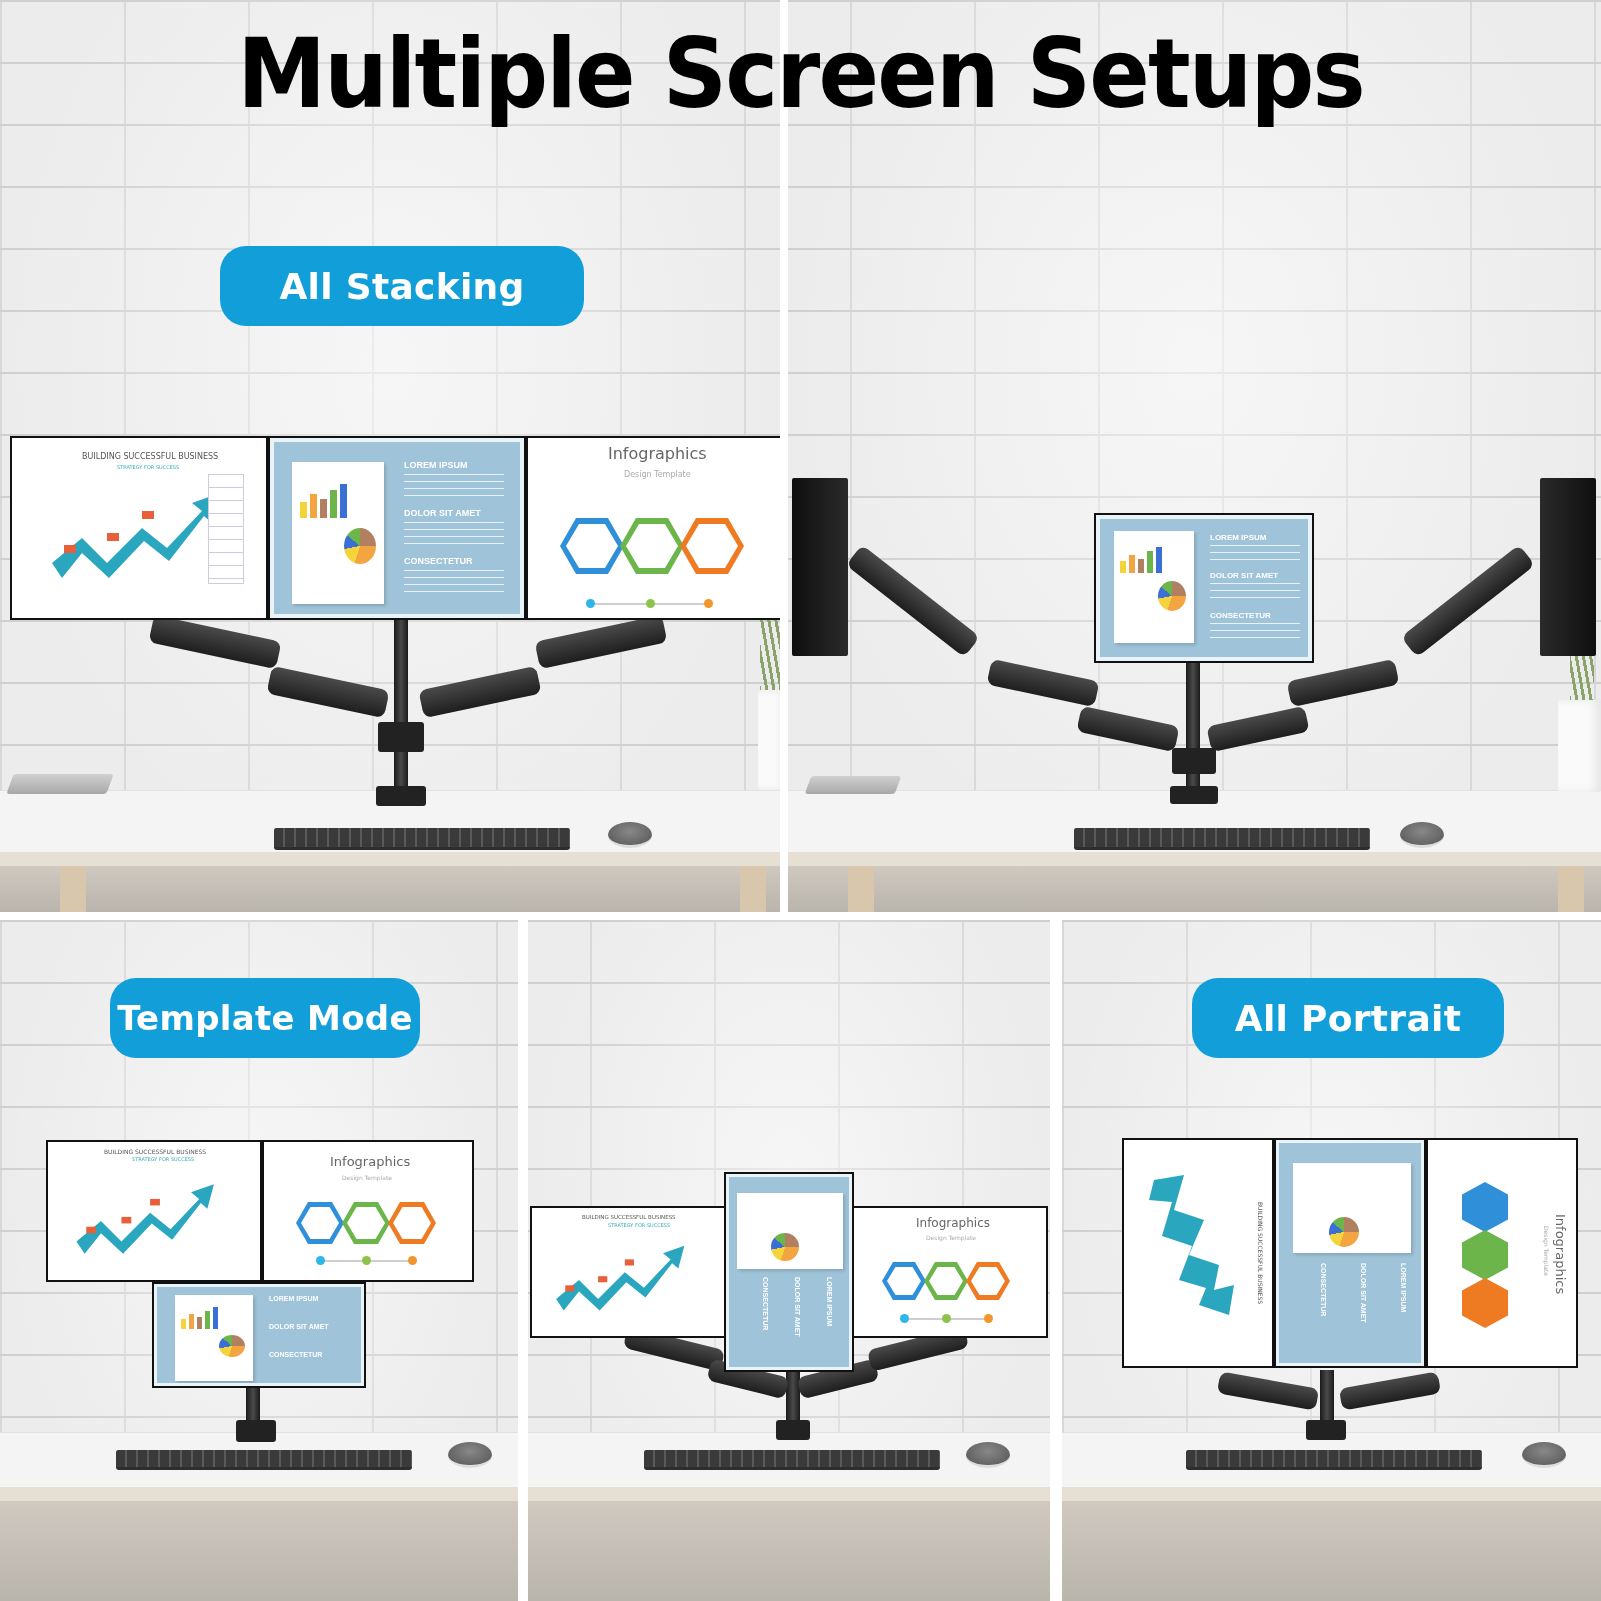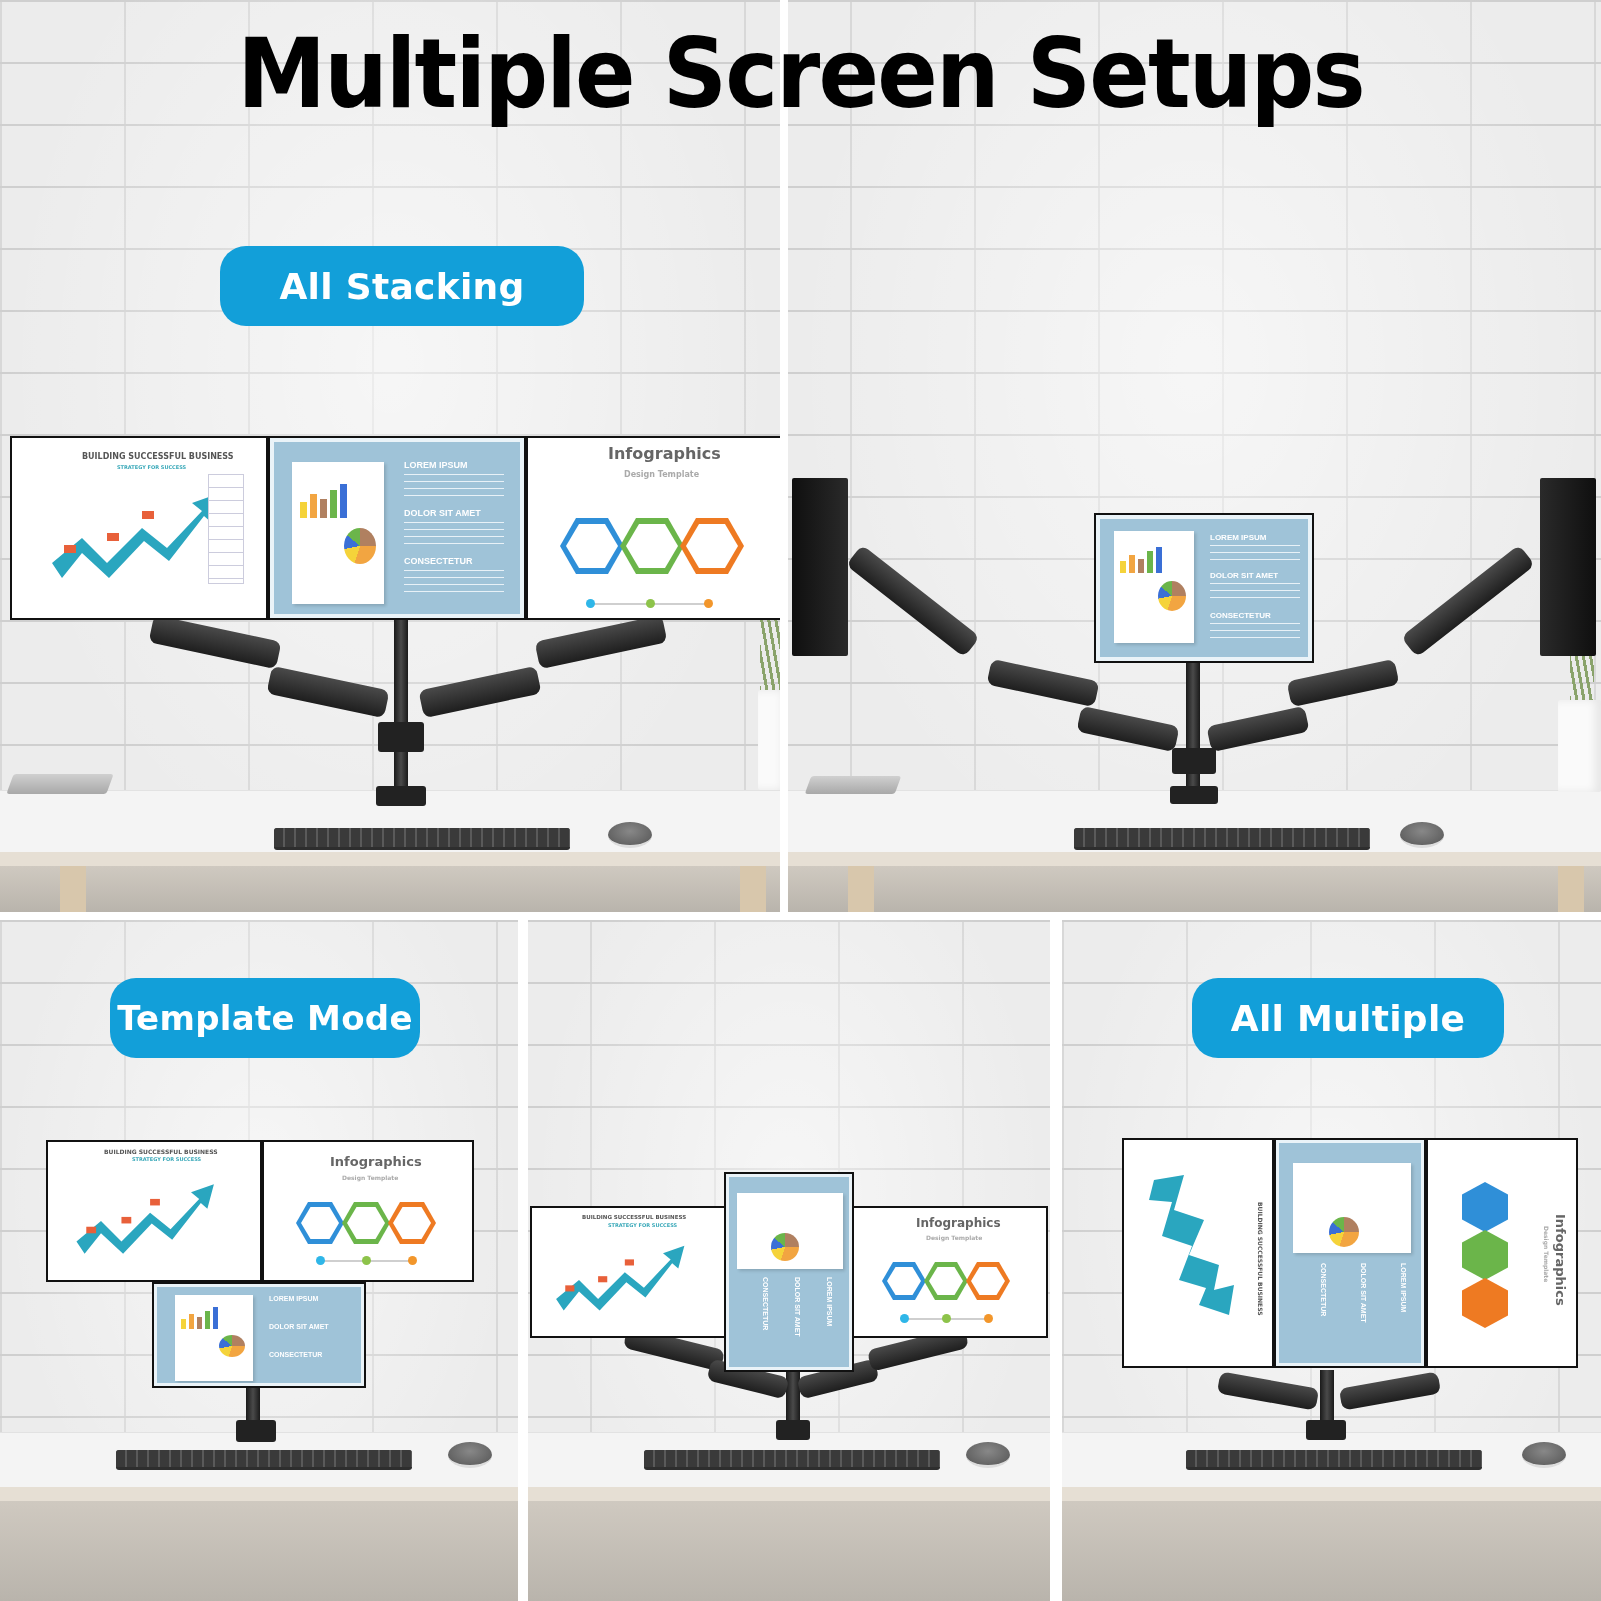--- a/index.html
+++ b/index.html
@@ -34,21 +34,21 @@
   }
 
   .title {
     position: absolute; left: 0; top: 18px; width: 1601px; text-align: center;
     font-family: "DejaVu Sans", sans-serif; font-weight: bold; font-size: 96px;
     color: #000; letter-spacing: -2px; transform: scaleX(0.93); z-index: 10;
   }
 
   .monitor { position: absolute; background: #111; padding: 2px; }
   .screen { width: 100%; height: 100%; position: relative; overflow: hidden; }
-  .scr-white { background: #ffffff; font-weight: bold; }
+  .scr-white { background: #ffffff; }
   .scr-blue { background: #9fc3d8; }
 
   .pole { position: absolute; background: linear-gradient(90deg, #1a1a1a, #4a4a4a, #1a1a1a); }
   .arm { position: absolute; background: linear-gradient(#4a4a4a, #1e1e1e); border-radius: 8px; }
   .clamp { position: absolute; background: #222; border-radius: 3px; }
 
   .keyboard { position: absolute; background: #4a4a4a; border-radius: 3px; border-bottom: 3px solid #2e2e2e;
     background-image: repeating-linear-gradient(90deg, #3a3a3a 0 9px, #5a5a5a 9px 11px); }
   .mouse { position: absolute; background: radial-gradient(ellipse at 50% 40%, #888, #555); border-radius: 50%; border-bottom: 3px solid #ddd; }
 
@@ -332,21 +332,21 @@
   </div>
 </div>
 
 <div class="panel" style="left:1062px;top:920px;width:539px;height:681px;">
   <div class="brick"></div>
   <div class="desk" style="top:512px;height:55px;"></div>
   <div class="desk-edge" style="top:567px;"></div>
   <div class="under" style="top:581px;height:100px;"></div>
 
   <div class="pill" style="left:130px;top:58px;width:312px;height:80px;font-size:36px;">
-    <span>All Multiple</span>
+    <span>All Portrait</span>
   </div>
 
   <div class="pole" style="left:258px;top:450px;width:14px;height:62px;"></div>
   <div class="arm" style="left:156px;top:460px;width:100px;height:22px;transform:rotate(10deg);"></div>
   <div class="arm" style="left:278px;top:460px;width:100px;height:22px;transform:rotate(-10deg);"></div>
   <div class="clamp" style="left:244px;top:500px;width:40px;height:20px;"></div>
   <div class="keyboard" style="left:124px;top:530px;width:296px;height:20px;"></div>
   <div class="mouse" style="left:460px;top:522px;width:44px;height:26px;"></div>
 
   <div class="monitor" style="left:60px;top:218px;width:152px;height:230px;">

